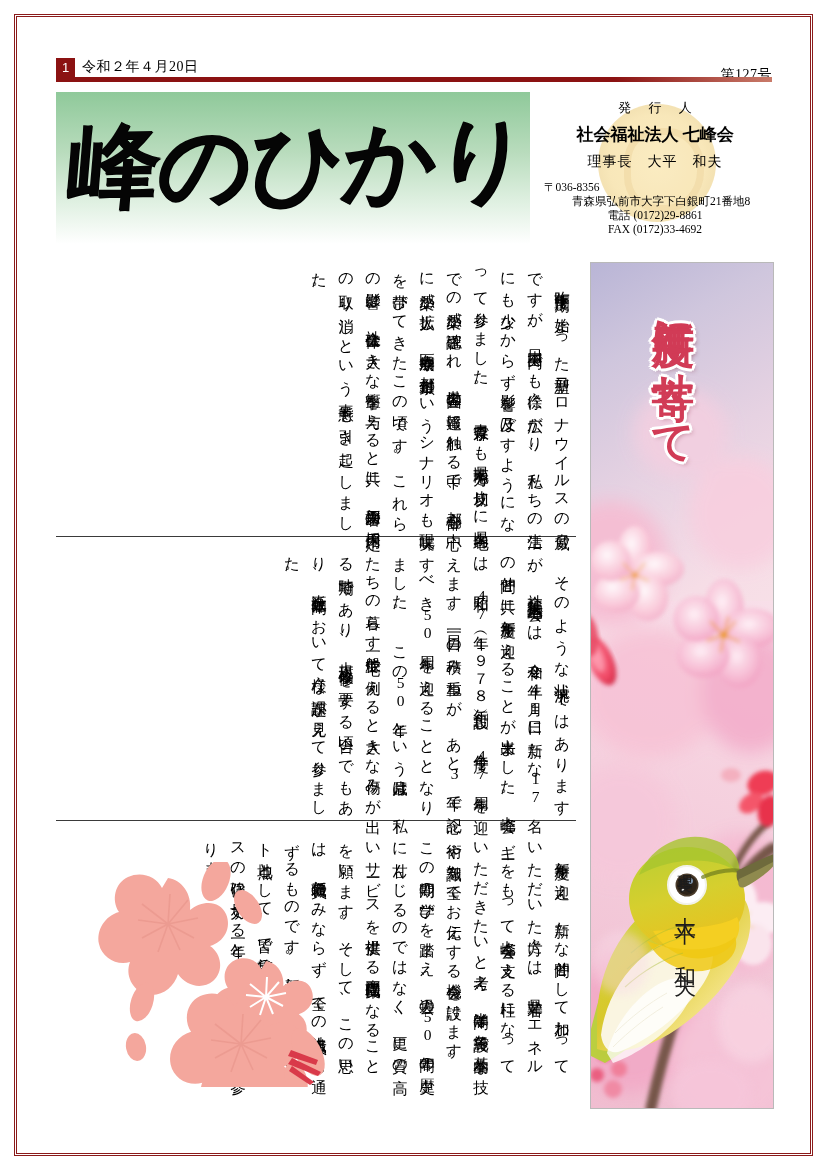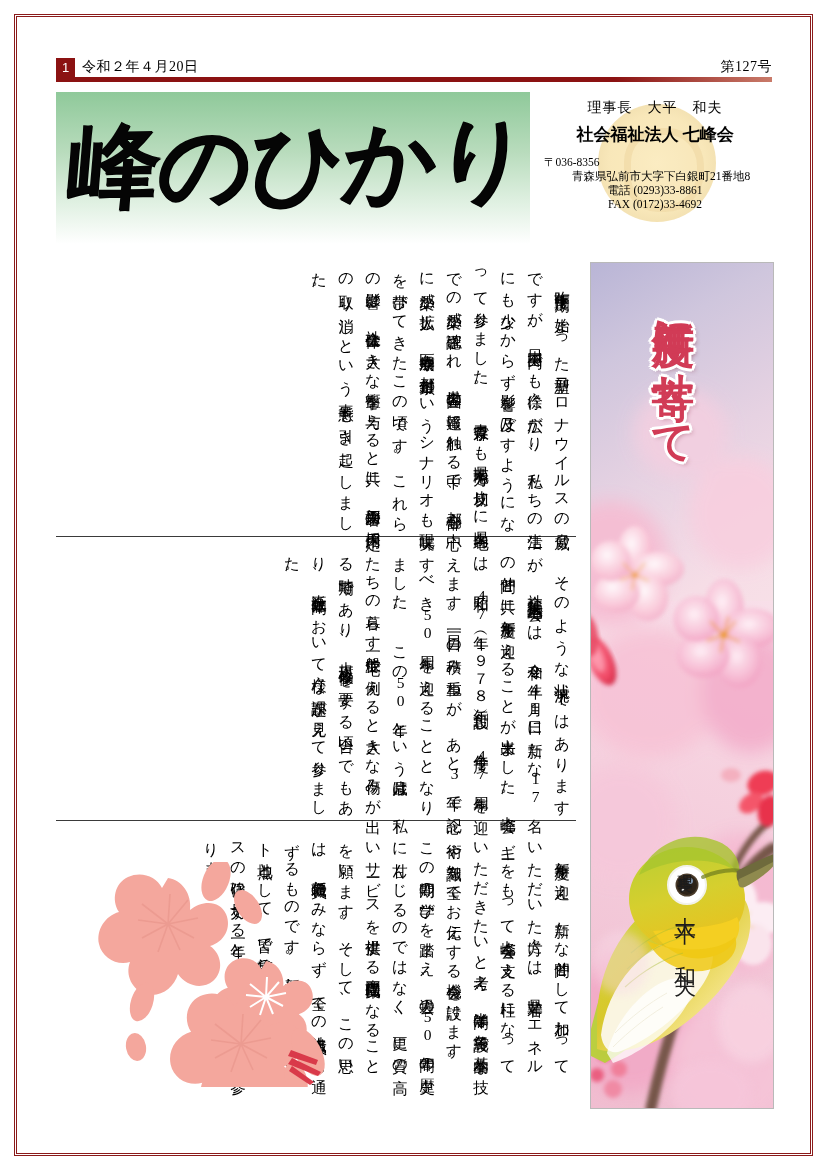--- a/index.html
+++ b/index.html
@@ -33,21 +33,21 @@
     font-size:13px;line-height:20px;text-align:center;
     font-family:"Liberation Sans","DejaVu Sans",sans-serif;
   }
   #issue-date{
     position:absolute;left:26px;top:0px;
     font-size:14px;line-height:22px;
     letter-spacing:0.5px;
     white-space:nowrap;
   }
   #issue-number{
-    position:absolute;right:0px;top:0px;
+    position:absolute;right:0px;top:8px;
     font-size:14px;line-height:22px;
     letter-spacing:0.5px;
     white-space:nowrap;
   }
   #masthead-rule{
     position:absolute;left:0;bottom:0px;width:100%;height:5px;
     background:linear-gradient(to right,#8b1212 0%,#8b1212 78%,#c97b6a 100%);
   }
 
   
@@ -217,26 +217,27 @@
   </div>
 
   <div id="title-block">
 
     <div id="title-green">
       <div id="title-text">峰のひかり</div>
     </div>
 
     <div id="publisher-block">
       <div id="pub-watermark"></div>
+      <div class="pub-line" id="pub-hakkonin">発 行 人</div>
+      <div class="pub-line" id="pub-corp">社会福祉法人 七峰会</div>
       <div class="pub-line" id="pub-director">理事長　大平　和夫</div>
-      <div class="pub-line" id="pub-corp">社会福祉法人 七峰会</div>
       <div id="pub-addr">
         <div class="pub-line" id="pub-zip">〒036-8356</div>
         <div class="pub-line" id="pub-street">青森県弘前市大字下白銀町21番地8</div>
-        <div class="pub-line" id="pub-tel">電話 (0293)33-8861</div>
+        <div class="pub-line" id="pub-tel">電話 (0172)29-8861</div>
         <div class="pub-line" id="pub-fax">FAX (0172)33-4692</div>
       </div>
     </div>
   </div>
 
   <div id="body-area">
 
     <div id="text-upper">
       <div class="vcol">　昨年度下期に始まった新型コロナウイルスの脅威ですが、日本国内でも徐々に広がり、私たちの生活にも少なからず影響を及ぼすようになって参りました。　青森県でも県南地方を皮切りに県内各地での感染が確認され、世界各国の報道に触れる中で、都心部を中心に感染が拡大し、医療崩壊や都市封鎖というシナリオも現実味を帯びてきたこの頃です。これらの影響は、社会全体に大きな衝撃を与えると共に、新採用者の採用内定の取り消しという事態も引き起こしました。</div>
     </div>

